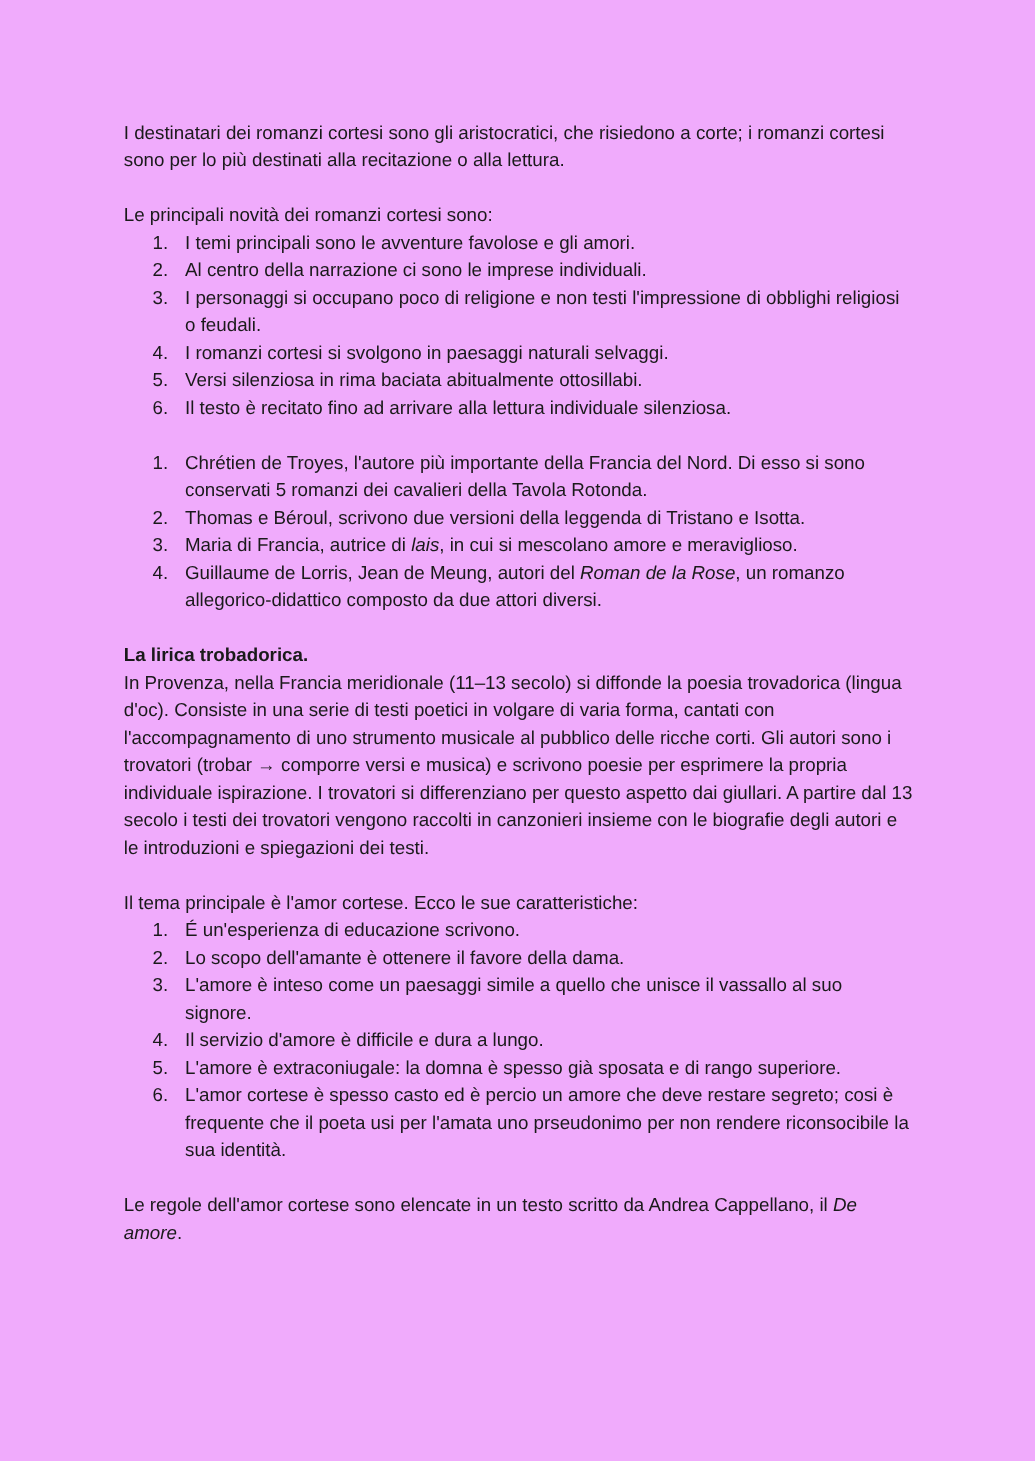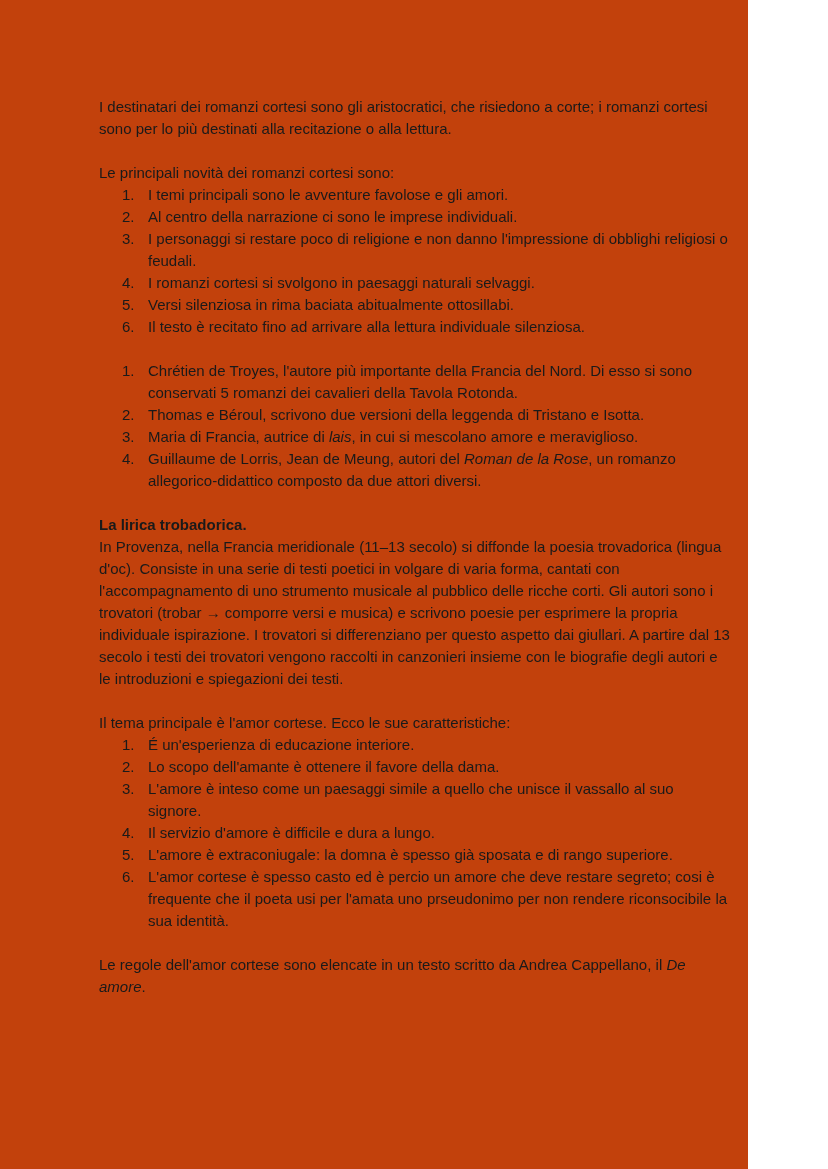--- a/index.html
+++ b/index.html
@@ -9,23 +9,23 @@
   }
   body {
     width: 828px;
     height: 1169px;
     font-family: "Liberation Sans", sans-serif;
     color: #1a1a1a;
     -webkit-font-smoothing: antialiased;
   }
   .page {
     position: relative;
-    width: 748px;
+    width: 828px;
     height: 1169px;
-    background: #c2410c;
+    background: #f0abfc;
     box-sizing: border-box;
     padding: 96px 96px 60px 99px;
   }
   .doc {
     width: 632px;
     font-size: 15px;
     line-height: 22px;
   }
   p.para {
     margin: 0;
@@ -78,21 +78,21 @@
 
     <p class="para">I destinatari dei romanzi cortesi sono gli aristocratici, che risiedono a corte; i romanzi cortesi sono per lo più destinati alla recitazione o alla lettura.</p>
 
     <div class="gap"></div>
 
     <p class="para">Le principali novità dei romanzi cortesi sono:</p>
 
     <ol class="numlist">
       <li>I temi principali sono le avventure favolose e gli amori.</li>
       <li>Al centro della narrazione ci sono le imprese individuali.</li>
-      <li>I personaggi si restare poco di religione e non danno l'impressione di obblighi religiosi o feudali.</li>
+      <li>I personaggi si occupano poco di religione e non testi l'impressione di obblighi religiosi o feudali.</li>
       <li>I romanzi cortesi si svolgono in paesaggi naturali selvaggi.</li>
       <li>Versi silenziosa in rima baciata abitualmente ottosillabi.</li>
       <li>Il testo è recitato fino ad arrivare alla lettura individuale silenziosa.</li>
     </ol>
 
     <div class="gap"></div>
 
 
     <ol class="numlist">
       <li>Chrétien de Troyes, l'autore più importante della Francia del Nord. Di esso si sono conservati 5 romanzi dei cavalieri della Tavola Rotonda.</li>
@@ -105,21 +105,21 @@
 
     <p class="bold-head">La lirica trobadorica.</p>
 
     <p class="para">In Provenza, nella Francia meridionale (11–13 secolo) si diffonde la poesia trovadorica (lingua d'oc). Consiste in una serie di testi poetici in volgare di varia forma, cantati con l'accompagnamento di uno strumento musicale al pubblico delle ricche corti. Gli autori sono i trovatori (trobar → comporre versi e musica) e scrivono poesie per esprimere la propria individuale ispirazione. I trovatori si differenziano per questo aspetto dai giullari. A partire dal 13 secolo i testi dei trovatori vengono raccolti in canzonieri insieme con le biografie degli autori e le introduzioni e spiegazioni dei testi.</p>
 
     <div class="gap"></div>
 
     <p class="para">Il tema principale è l'amor cortese. Ecco le sue caratteristiche:</p>
 
     <ol class="numlist">
-      <li>É un'esperienza di educazione interiore.</li>
+      <li>É un'esperienza di educazione scrivono.</li>
       <li>Lo scopo dell'amante è ottenere il favore della dama.</li>
       <li>L'amore è inteso come un paesaggi simile a quello che unisce il vassallo al suo signore.</li>
       <li>Il servizio d'amore è difficile e dura a lungo.</li>
       <li>L'amore è extraconiugale: la domna è spesso già sposata e di rango superiore.</li>
       <li>L'amor cortese è spesso casto ed è percio un amore che deve restare segreto; cosi è frequente che il poeta usi per l'amata uno prseudonimo per non rendere riconsocibile la sua identità.</li>
     </ol>
 
     <div class="gap"></div>
 
     <p class="para">Le regole dell'amor cortese sono elencate in un testo scritto da Andrea Cappellano, il <em class="it">De amore</em>.</p>

